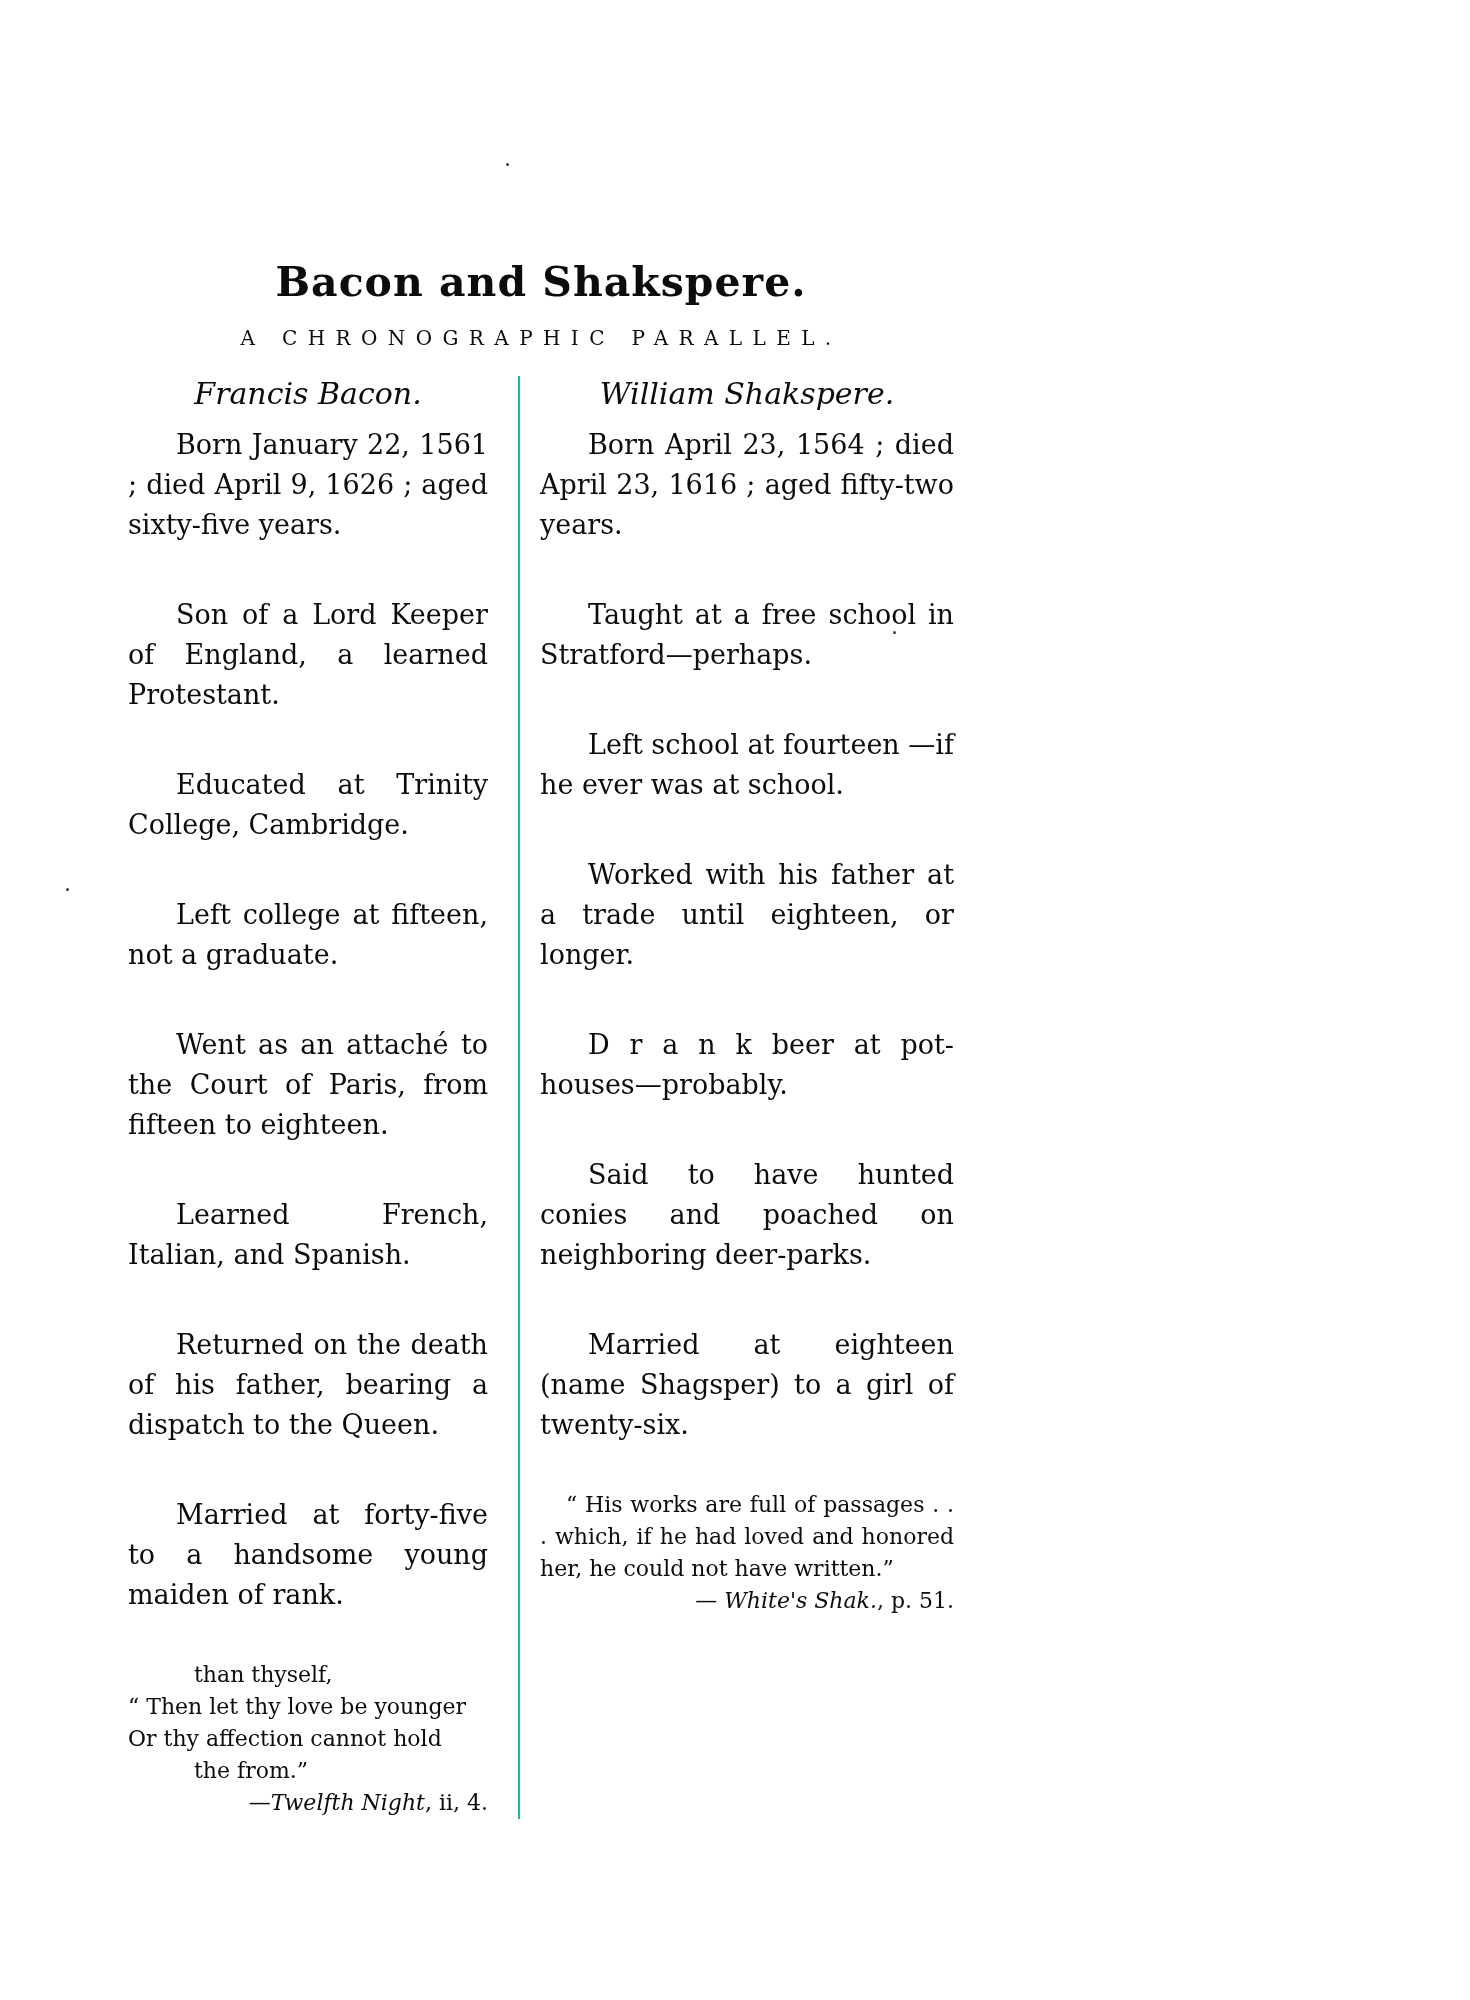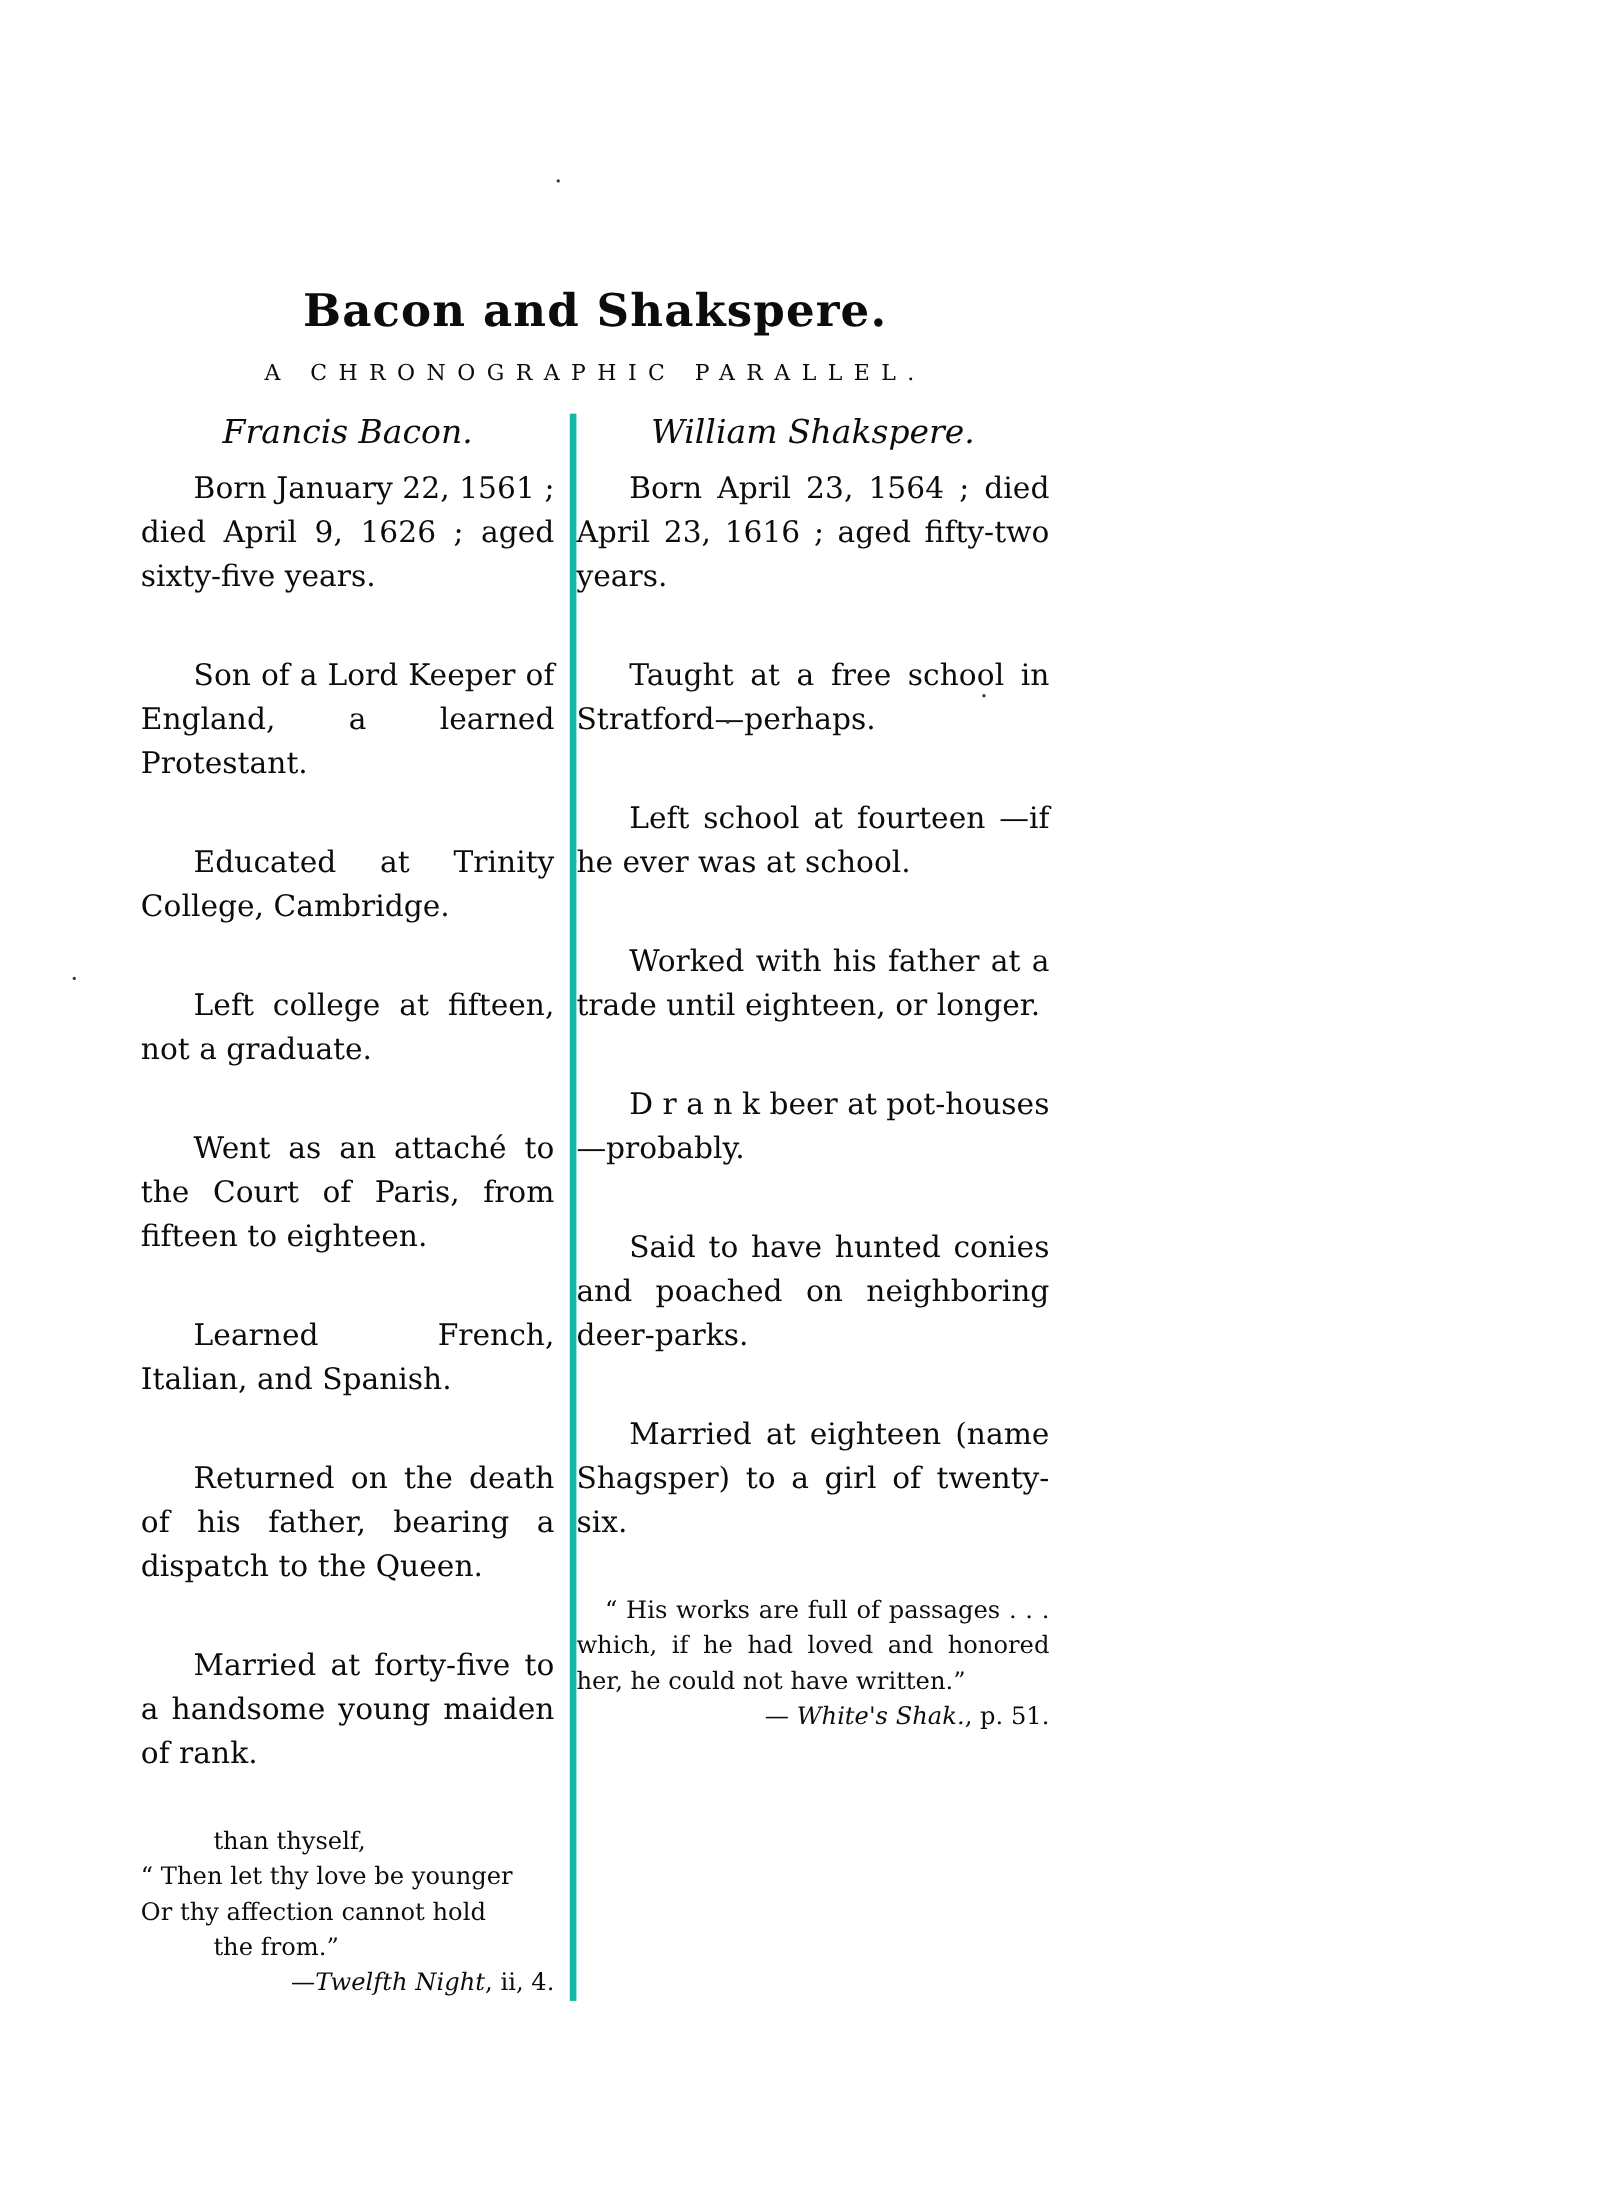--- a/index.html
+++ b/index.html
@@ -38,25 +38,26 @@
   }
   .columns {
     display: flex;
     align-items: stretch;
   }
   .col {
     box-sizing: border-box;
   }
   .col-left {
     width: 390px;
-    padding-right: 14px;
+    padding-right: 30px;
   }
   .col-right {
     flex: 1;
-    border-left: 6px solid #14b8a6;
+    padding-left: 20px;
+    border-left: 2px solid #14b8a6;
   }
   .col-header {
     text-align: center;
     font-style: italic;
     font-size: 30px;
     margin: 0 0 14px 0;
   }
   .entry {
     font-size: 27px;
     line-height: 40px;

